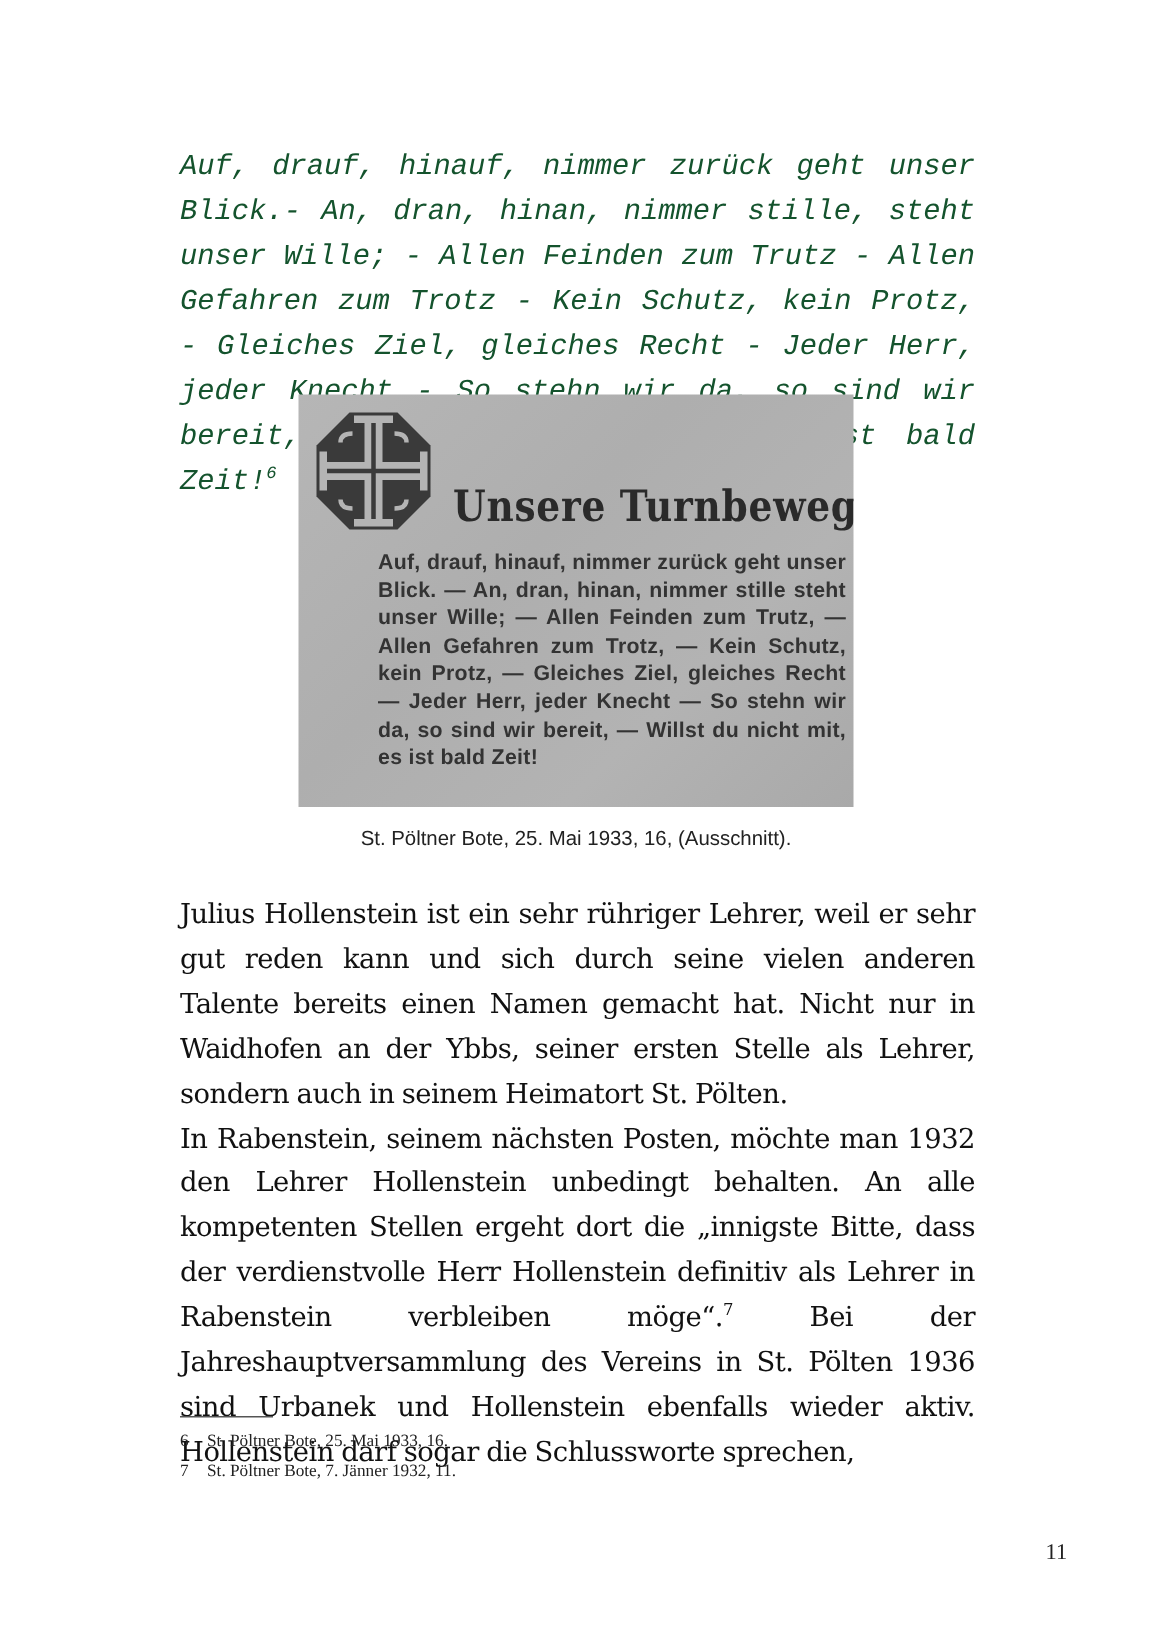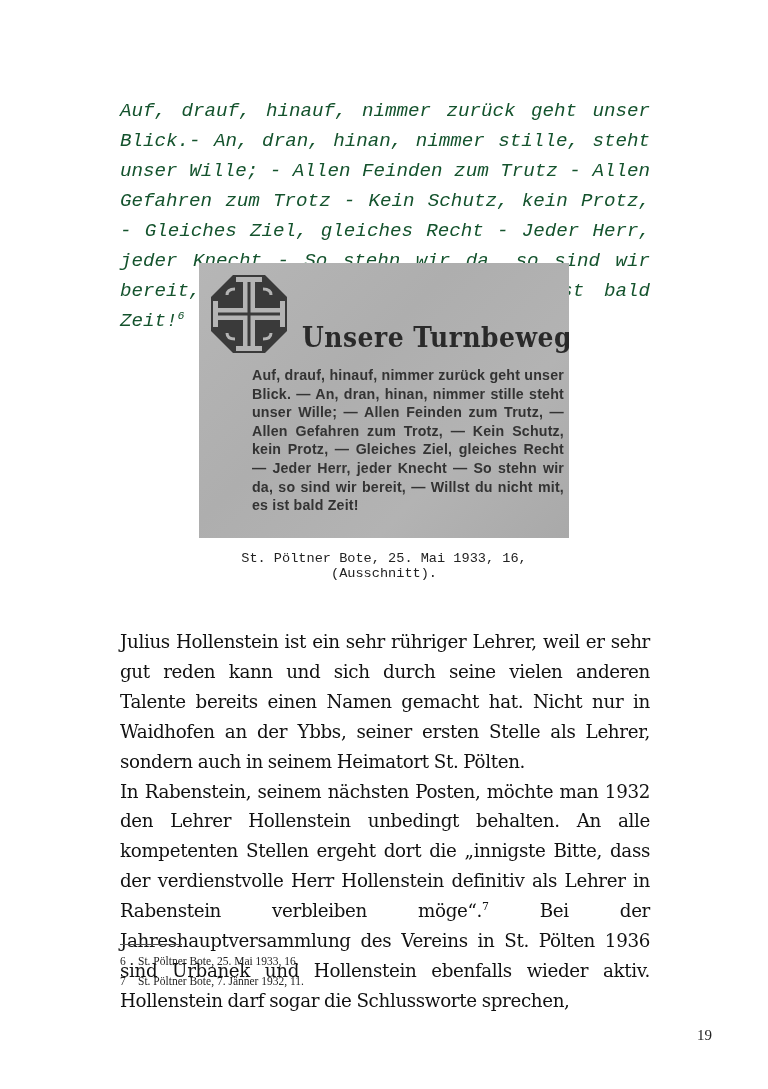--- a/index.html
+++ b/index.html
@@ -25,26 +25,26 @@
       transform: scaleY(1.15); transform-origin: left top;
     }
     .clip-body {
       position: absolute; left: 53px; top: 103px; width: 312px;
       font-family: Liberation Sans, sans-serif; font-size: 14.2px; line-height: 18.6px;
       color: #333; text-align: justify; font-weight: bold;
       letter-spacing: 0.2px;
     }
     .caption {
       position: absolute; left: 199px; top: 551px; width: 370px; text-align: center;
-      font-family: Liberation Mono, monospace; font-size: 13.6px; color: #222;
+      font-family: Liberation Sans, sans-serif; font-size: 13.6px; color: #222;
     }
     .body-text {
       position: absolute; left: 120px; top: 595px; width: 530px;
       font-family: "DejaVu Serif", serif; font-size: 18.3px; line-height: 29.9px;
-      text-align: justify; color: #111; letter-spacing: -0.35px; word-spacing: -0.5px; margin-top: 32px;
+      text-align: justify; color: #111; letter-spacing: -0.35px; word-spacing: -0.5px;
     }
     .body-text p { margin: 0; }
     .footnote-rule {
       position: absolute; left: 120px; top: 944px; width: 62px; height: 0;
       border-top: 1px solid #555;
     }
     .footnotes {
       position: absolute; left: 120px; top: 951px; width: 400px;
       font-family: "Liberation Serif", serif; font-size: 11.5px; line-height: 20px; color: #222;
     }
@@ -92,13 +92,13 @@
   <div class="fn">
     <span class="fn-num">6</span>
     <span>St. Pöltner Bote, 25. Mai 1933, 16.</span>
   </div>
   <div class="fn">
     <span class="fn-num">7</span>
     <span>St. Pöltner Bote, 7. Jänner 1932, 11.</span>
   </div>
 </div>
 
-<div class="page-number">19</div>
+<div class="page-number">11</div>
 
 </body></html>

